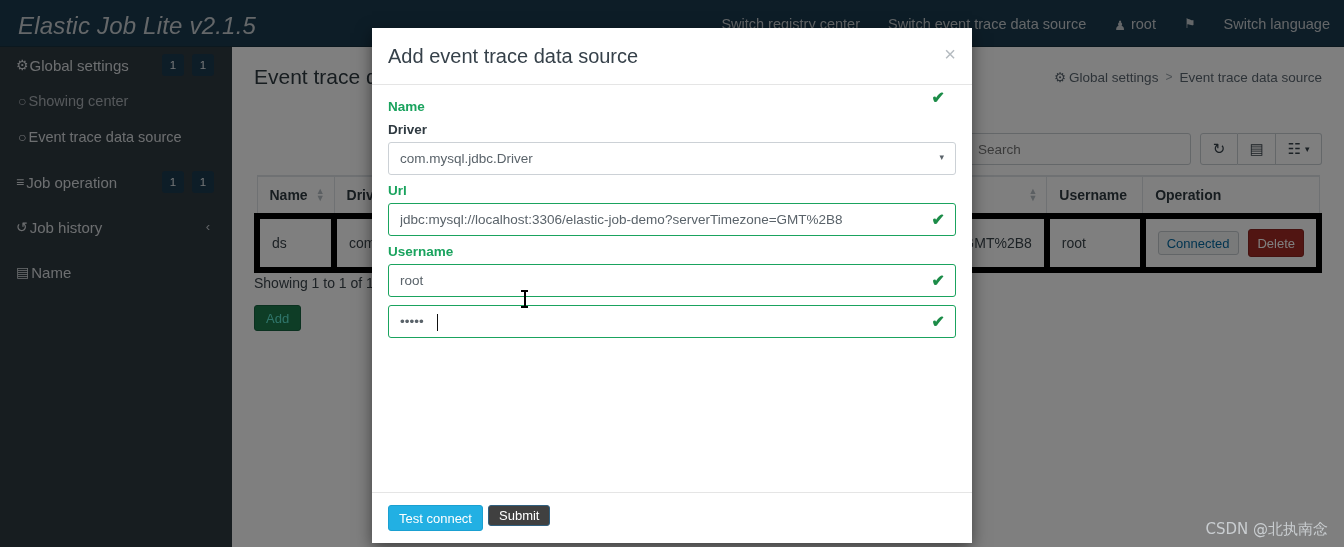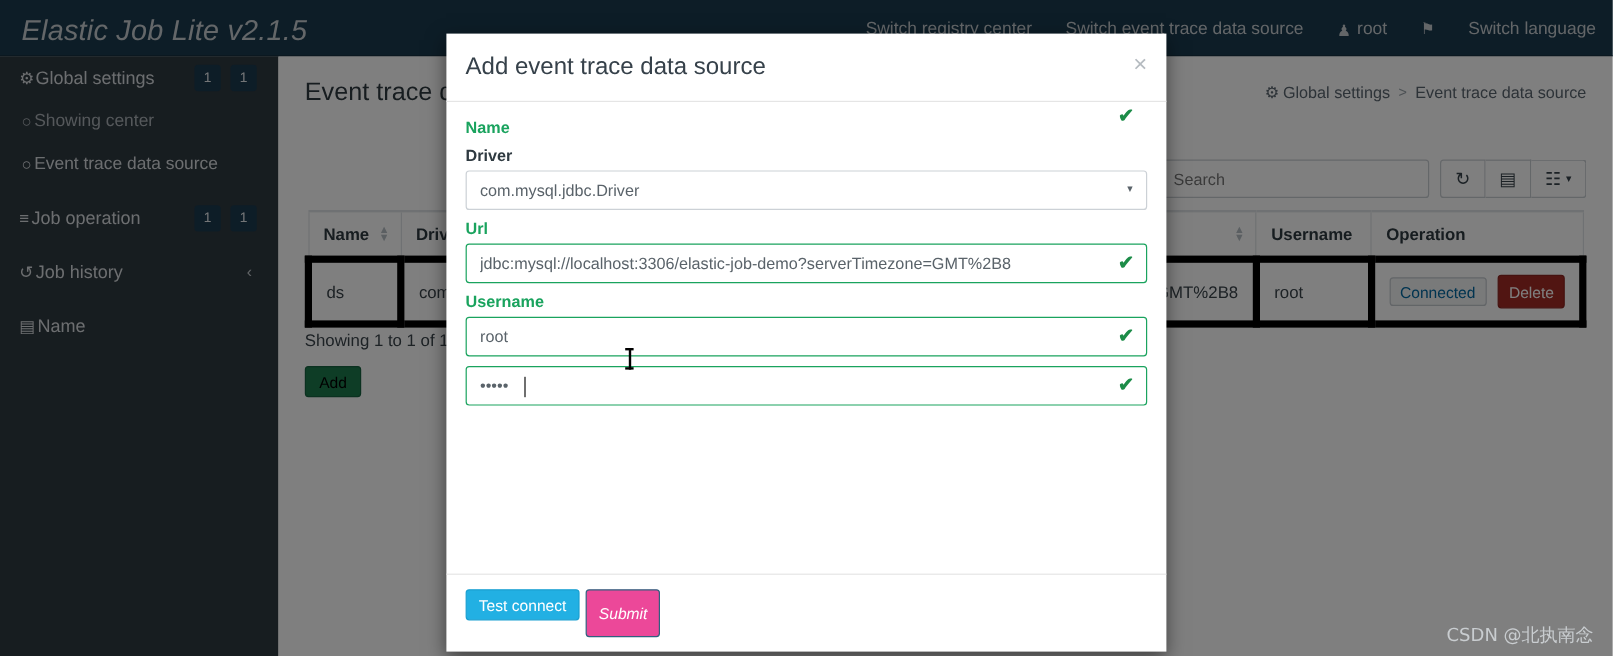--- a/index.html
+++ b/index.html
@@ -129,21 +129,21 @@
     font-size: 14px; color: #3a444b; white-space: nowrap;
   }
   .btn {
     display: inline-flex; align-items: center; justify-content: center;
     font-size: 13px; border-radius: 3px; cursor: pointer;
     font-family: "Liberation Sans", sans-serif; white-space: nowrap;
   }
   .btn-add {
     position: absolute; left: 22px; top: 258px;
     height: 26px; padding: 0 11px;
-    background: #1d7a4c; border: 1px solid #176240; color: #000000;
+    background: #1d7a4c; border: 1px solid #176240; color: #5eead4;
   }
   .btn-default {
     height: 24px; padding: 0 8px;
     background: #f3f4f5; border: 1px solid #c4cacf; color: #0369a1;
   }
   .btn-danger {
     height: 28px; padding: 0 8px;
     background: #a32b24; border: 1px solid #8a2520; color: #fff;
     margin-left: 6px;
   }
@@ -213,24 +213,23 @@
     border-top: 1px solid #e5e5e5;
     padding: 12px 16px; display: flex;
     gap: 5px;
   }
   .btn-info {
     height: 26px; padding: 0 10px;
     background: #22b0e3; border: 1px solid #1aa0d1; color: #fff;
     font-size: 13px;
   }
   .btn-primary {
-    height: 40px; padding: 0 10px;
-    background: #ec4899; border: 1px solid #31607f; color: #fff;
+    height: 21px; padding: 0 10px;
+    background: #404040; border: 1px solid #31607f; color: #fff;
     font-size: 13px;
-    font-style: italic;
   }
 
   
   .ibeam {
     position: absolute; left: 521px; top: 290px;
     z-index: 40; pointer-events: none;
     width: 3px; height: 18px;
   }
   .ibeam::before, .ibeam::after {
     content: ""; position: absolute; left: 0; width: 7px; height: 2px; background: #000;

